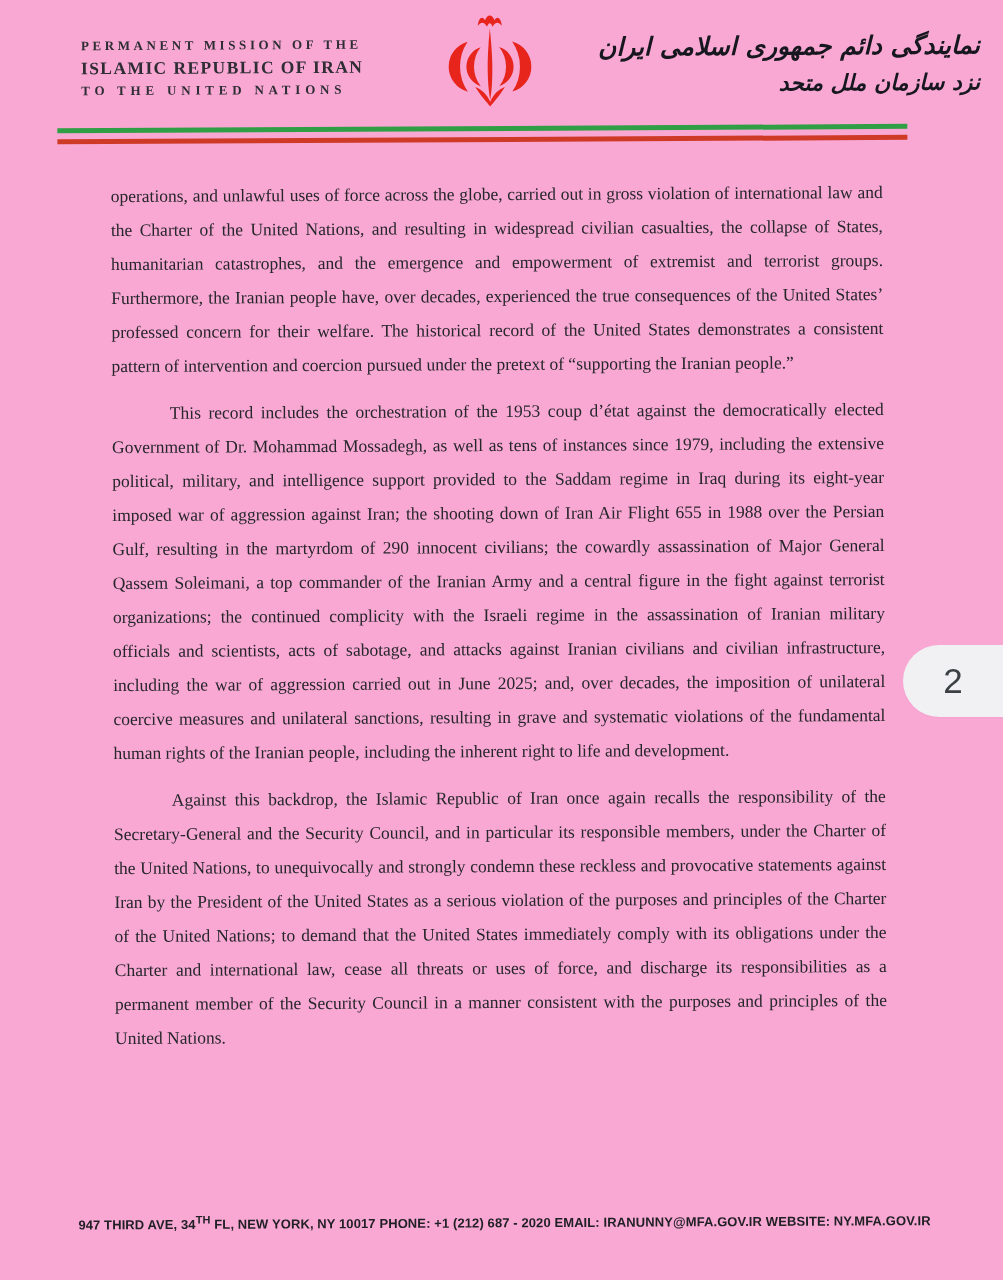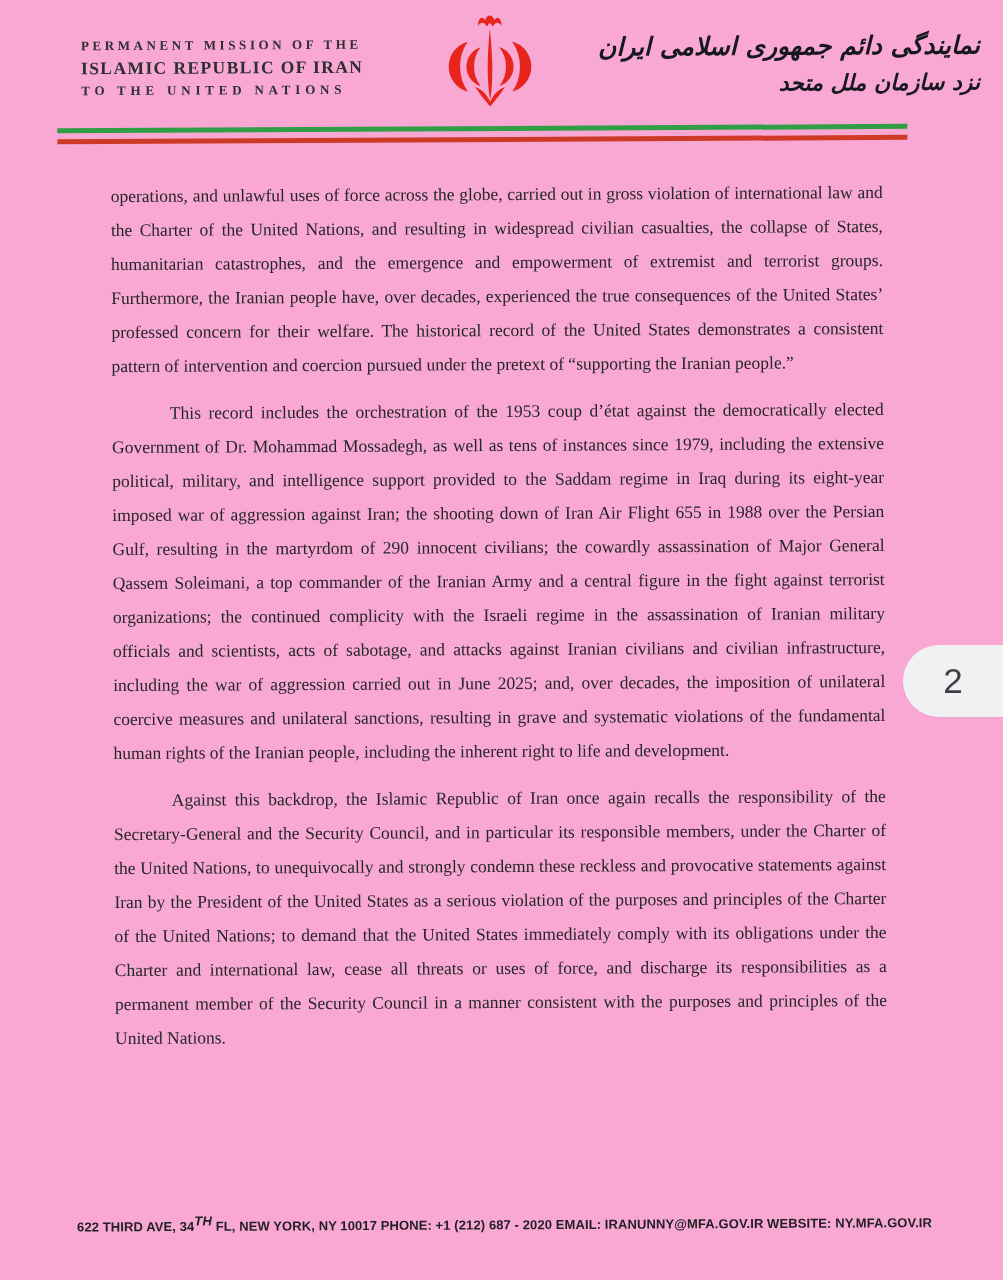--- a/index.html
+++ b/index.html
@@ -79,21 +79,21 @@
   
   .footer {
     position: absolute; left: 0; right: 0; top: 1212px;
     text-align: center;
     font-family: "Liberation Sans", sans-serif;
     font-size: 13px; font-weight: 700;
     color: #1f1f24;
     letter-spacing: 0.1px;
     white-space: nowrap;
   }
-  .footer sup { font-size: 13px; font-style: italic; }
+  .footer sup { font-size: 11px; }
 </style>
 </head>
 <body>
 
 <div class="page">
   <div class="letter">
 
     <div class="mission-en">
       <div class="mission-line1">PERMANENT MISSION OF THE</div>
       <div class="mission-line2">ISLAMIC REPUBLIC OF IRAN</div>
@@ -128,21 +128,21 @@
     <div class="stripe stripe-green" style="background:#2f9e44"></div>
     <div class="stripe stripe-red" style="background:#cf3a27"></div>
 
     <div class="body-text">
       <p>operations, and unlawful uses of force across the globe, carried out in gross violation of international law and the Charter of the United Nations, and resulting in widespread civilian casualties, the collapse of States, humanitarian catastrophes, and the emergence and empowerment of extremist and terrorist groups. Furthermore, the Iranian people have, over decades, experienced the true consequences of the United States’ professed concern for their welfare. The historical record of the United States demonstrates a consistent pattern of intervention and coercion pursued under the pretext of “supporting the Iranian people.”</p>
       <p>This record includes the orchestration of the 1953 coup d’état against the democratically elected Government of Dr. Mohammad Mossadegh, as well as tens of instances since 1979, including the extensive political, military, and intelligence support provided to the Saddam regime in Iraq during its eight-year imposed war of aggression against Iran; the shooting down of Iran Air Flight 655 in 1988 over the Persian Gulf, resulting in the martyrdom of 290 innocent civilians; the cowardly assassination of Major General Qassem Soleimani, a top commander of the Iranian Army and a central figure in the fight against terrorist organizations; the continued complicity with the Israeli regime in the assassination of Iranian military officials and scientists, acts of sabotage, and attacks against Iranian civilians and civilian infrastructure, including the war of aggression carried out in June 2025; and, over decades, the imposition of unilateral coercive measures and unilateral sanctions, resulting in grave and systematic violations of the fundamental human rights of the Iranian people, including the inherent right to life and development.</p>
       <p>Against this backdrop, the Islamic Republic of Iran once again recalls the responsibility of the Secretary-General and the Security Council, and in particular its responsible members, under the Charter of the United Nations, to unequivocally and strongly condemn these reckless and provocative statements against Iran by the President of the United States as a serious violation of the purposes and principles of the Charter of the United Nations; to demand that the United States immediately comply with its obligations under the Charter and international law, cease all threats or uses of force, and discharge its responsibilities as a permanent member of the Security Council in a manner consistent with the purposes and principles of the United Nations.</p>
     </div>
 
     <div class="footer">
-      <span>622 THIRD AVE, 34</span><sup>TH</sup><span> FL, NEW YORK, NY 10017 PHONE: +1 (212) 687 - 2020 EMAIL: IRANUNNY@MFA.GOV.IR WEBSITE: NY.MFA.GOV.IR</span>
+      <span>947 THIRD AVE, 34</span><sup>TH</sup><span> FL, NEW YORK, NY 10017 PHONE: +1 (212) 687 - 2020 EMAIL: IRANUNNY@MFA.GOV.IR WEBSITE: NY.MFA.GOV.IR</span>
     </div>
 
   </div>
 
   <div class="page-pill">
     <span>2</span>
   </div>
 </div>
 
 </body></html>

